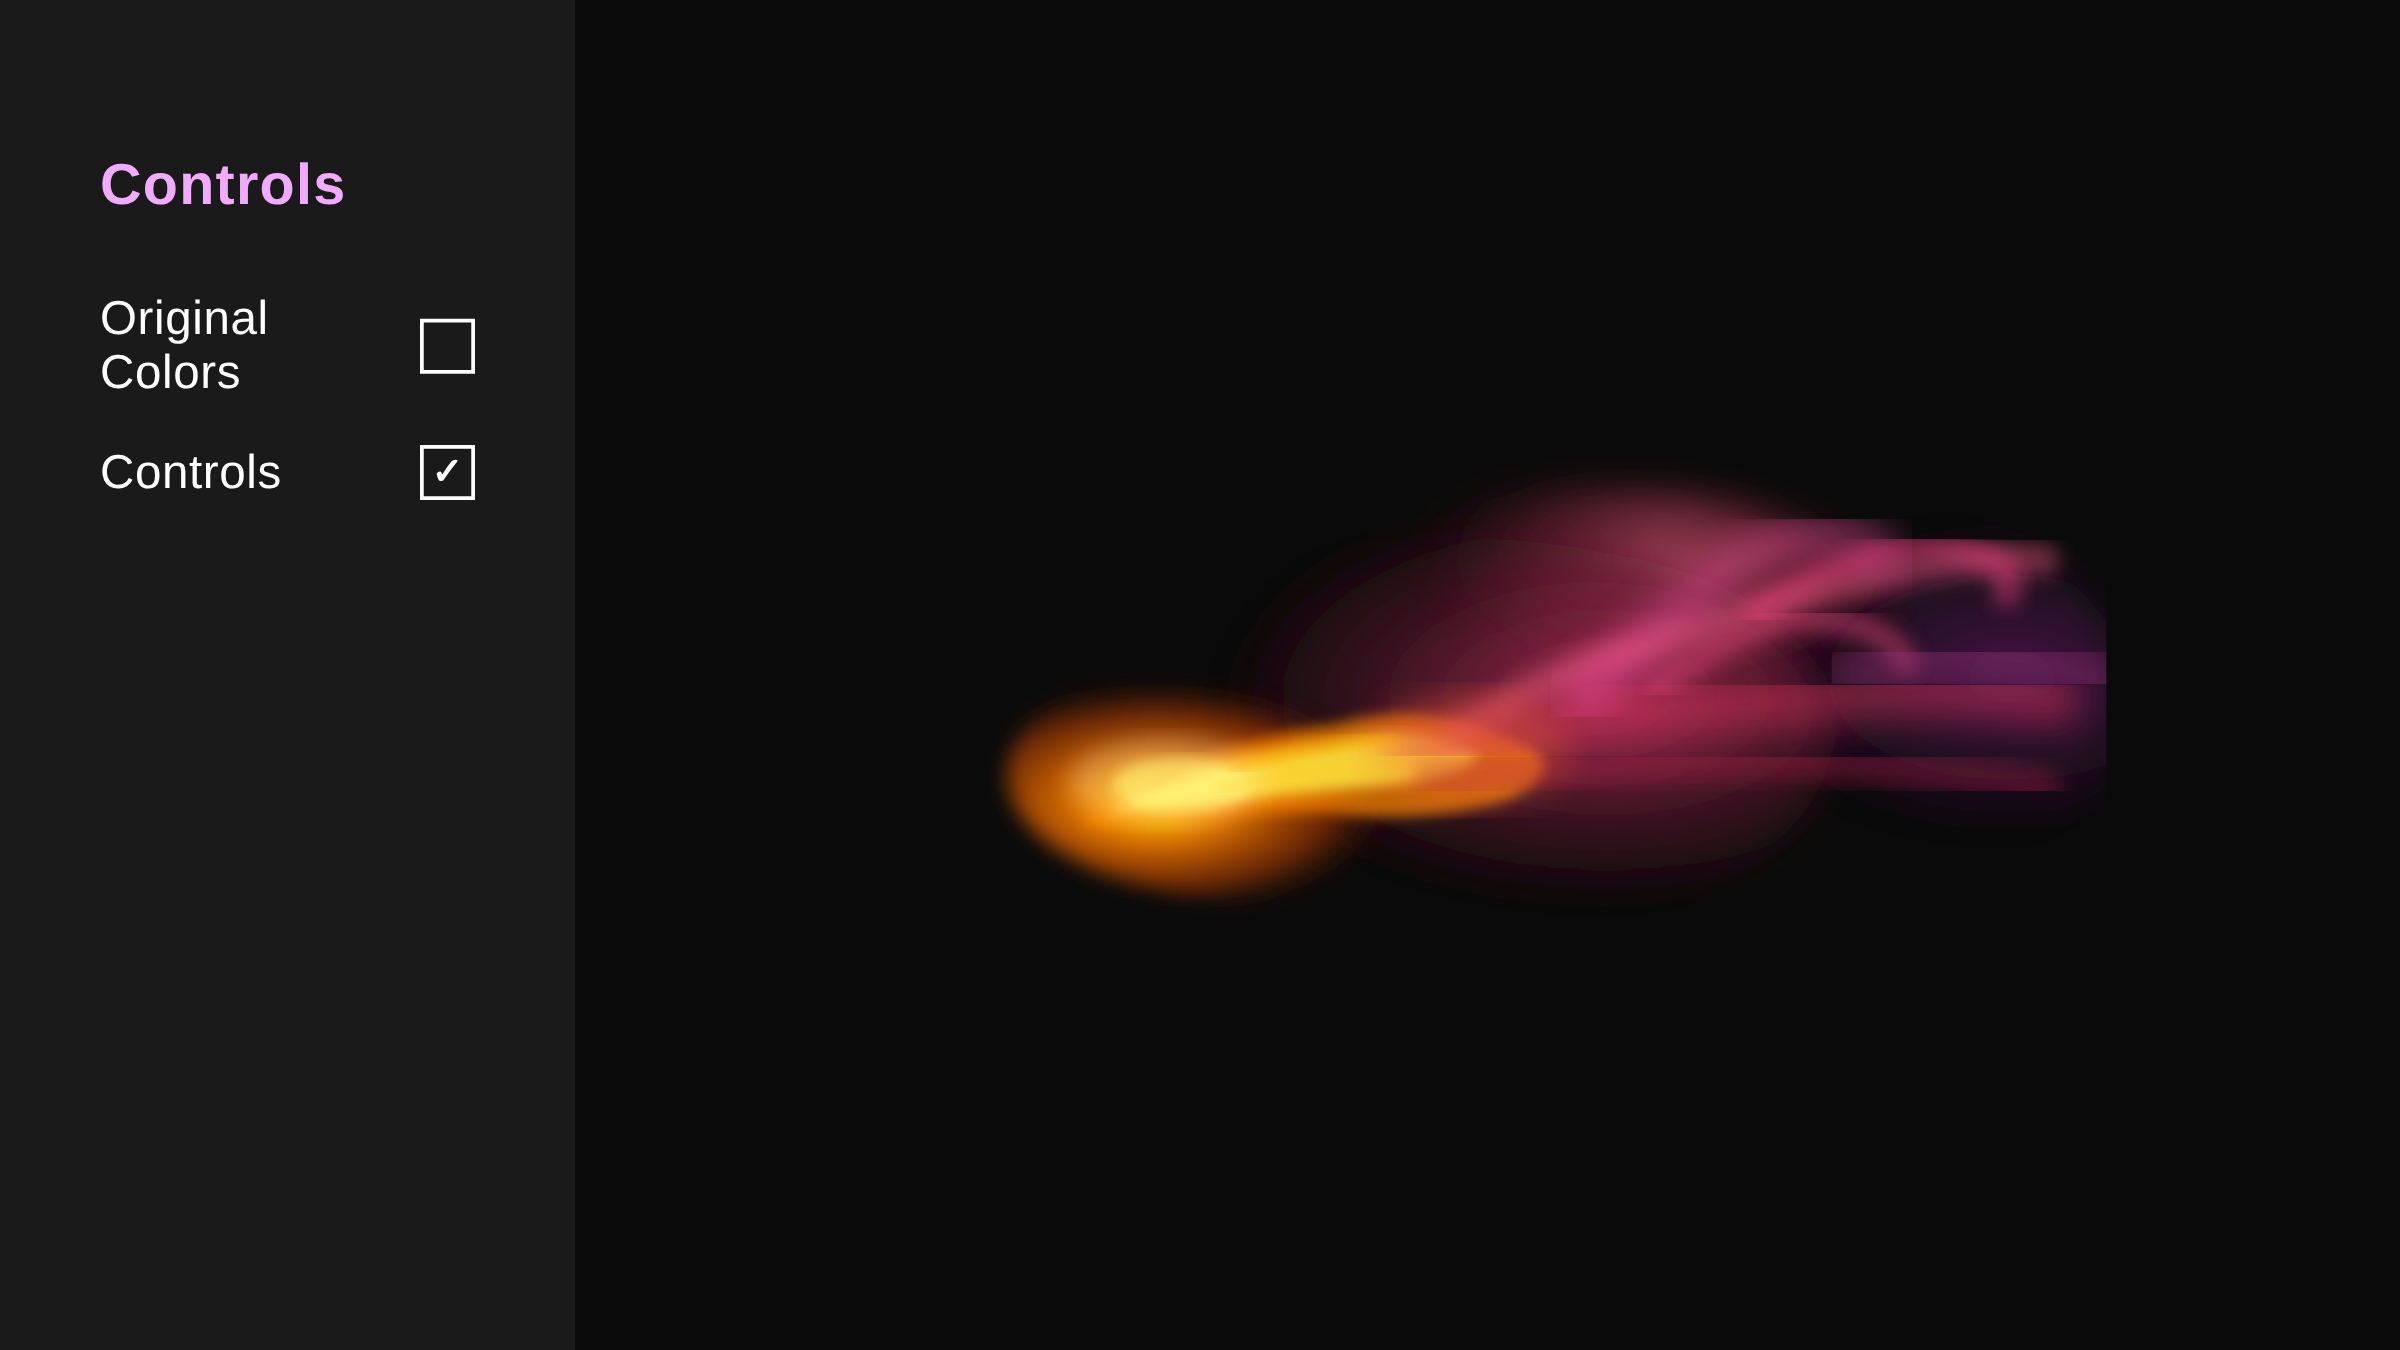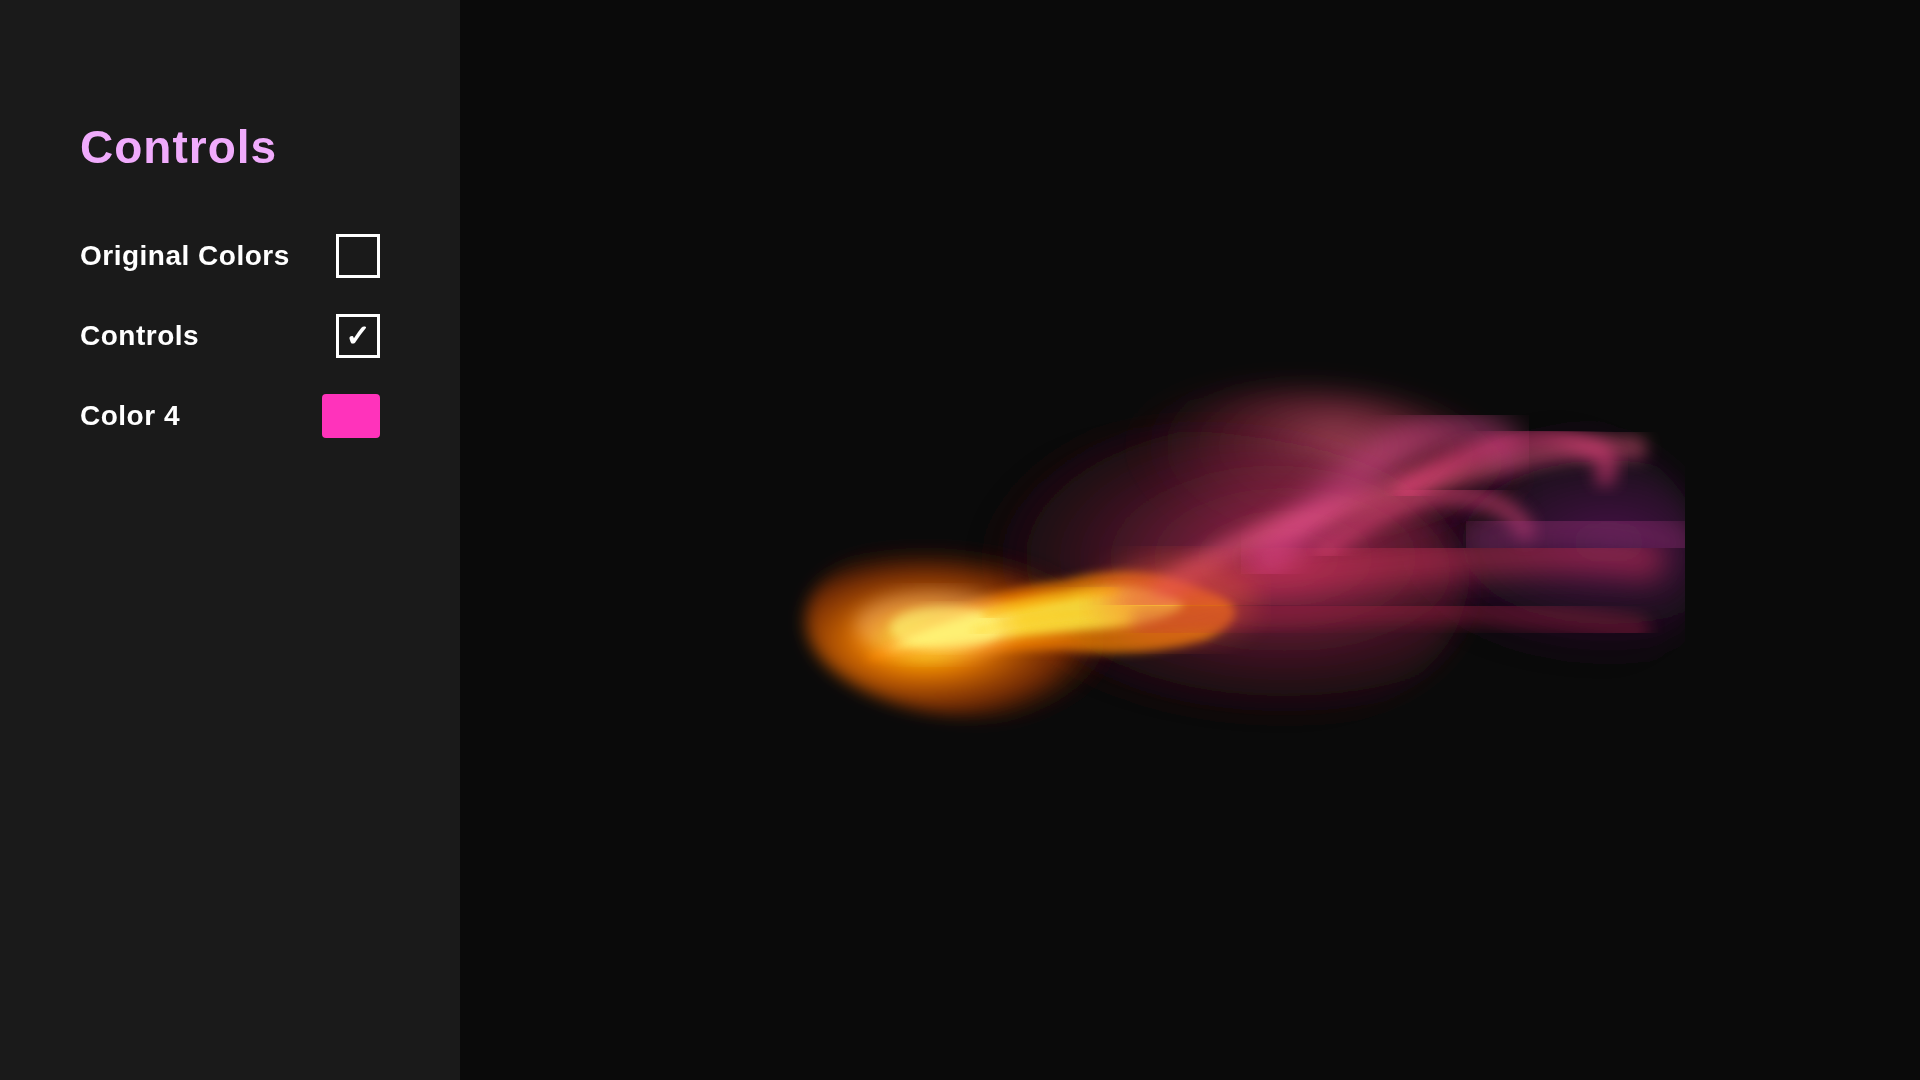--- a/index.html
+++ b/index.html
@@ -39,22 +39,22 @@
 
     .control-row {
       display: flex;
       align-items: center;
       justify-content: space-between;
       margin-bottom: 36px;
     }
 
     .control-label {
       color: #ffffff;
-      font-size: 28px;
-      font-weight: 700;
+      font-size: 38px;
+      font-weight: 400;
       letter-spacing: 0.5px;
     }
 
     .checkbox-wrapper {
       width: 44px;
       height: 44px;
       border: 3px solid #ffffff;
       background: transparent;
       display: flex;
       align-items: center;
@@ -117,24 +117,20 @@
     </div>
 
     <div class="control-row">
       <span class="control-label">Controls</span>
       <div class="checkbox-wrapper checked"></div>
     </div>
 
 
 
 
-    <div class="control-row">
-      <span class="control-label">Color 4</span>
-      <div class="color-swatch" style="background:#ff33bb;"></div>
-    </div>
   </div>
 
   <div class="canvas-area">
     <div class="flame-container">
       <svg class="flame-svg" viewBox="0 0 900 400" xmlns="http://www.w3.org/2000/svg">
         <defs>
 
           <radialGradient id="fireCore" cx="30%" cy="60%" r="50%">
             <stop offset="0%" stop-color="#ffee00" stop-opacity="1"></stop>
             <stop offset="30%" stop-color="#ff8800" stop-opacity="0.9"></stop>

